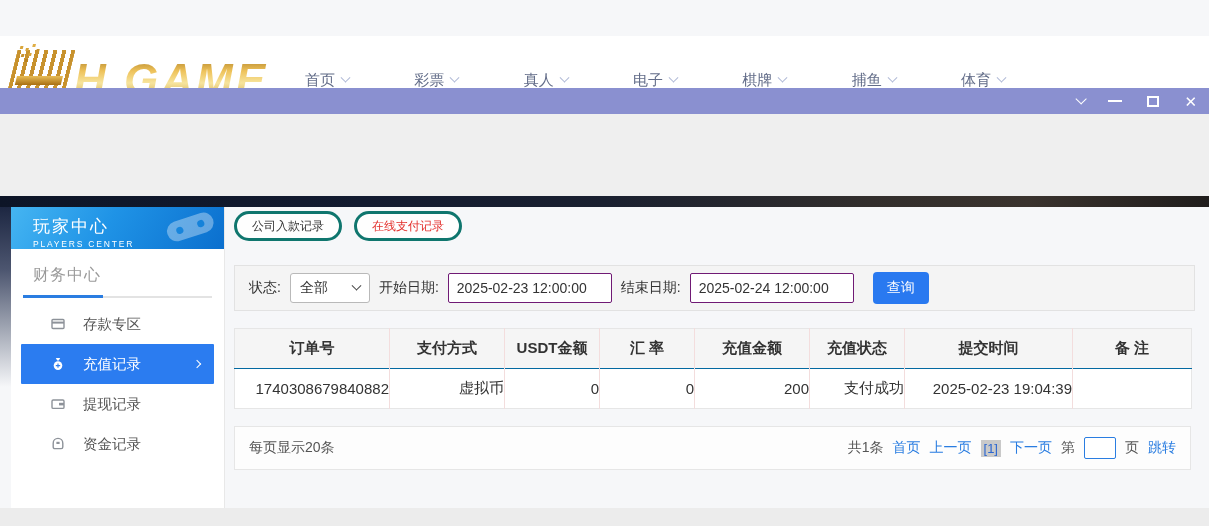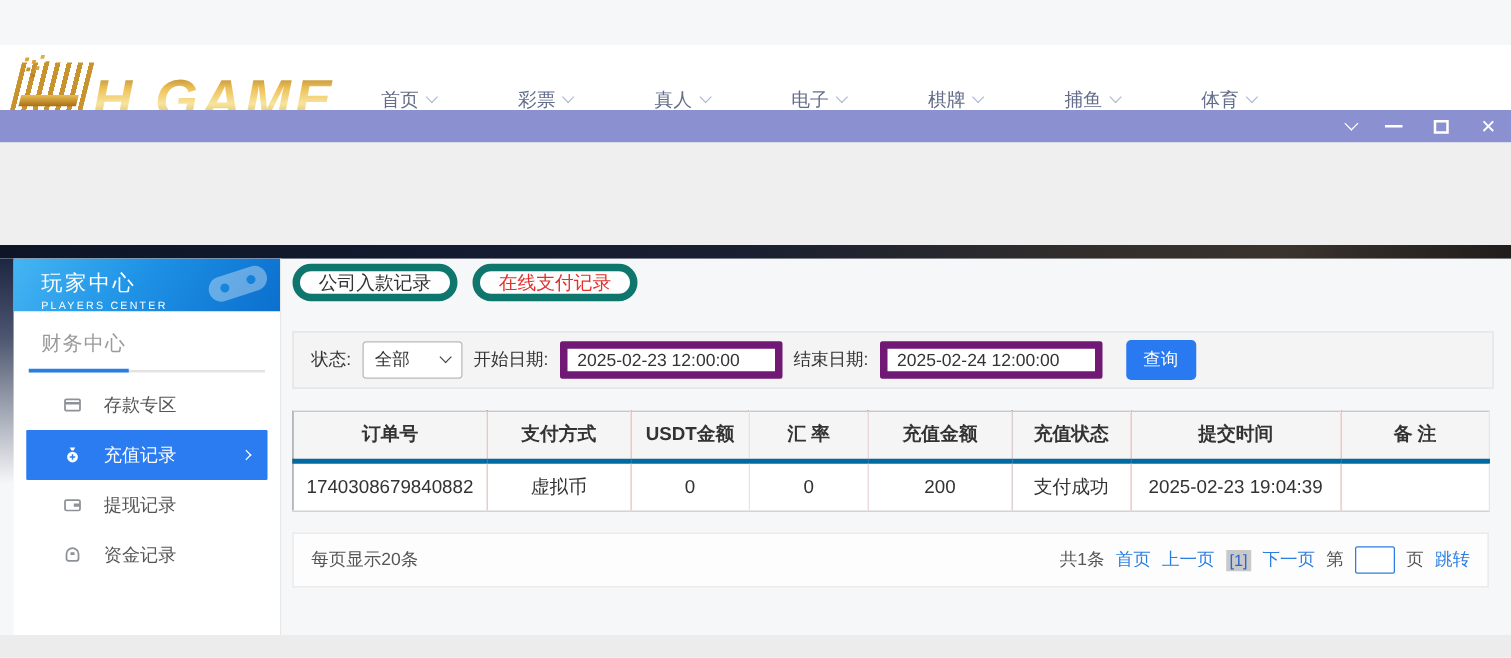--- a/index.html
+++ b/index.html
@@ -60,40 +60,40 @@
     font-size:14.5px; color:#555; cursor:pointer; position:relative; margin:0 10px;text-align:center; }
   .sb-item svg { color:#8d9299; }
   .sb-item.sel { background:#2b7cf0; color:#fff; border-radius:1px; }
   .sb-item.sel svg { color:#fff; }
   .sb-arrow { position:absolute; right:14px; width:6px; height:6px;
     border-right:1.8px solid #fff; border-bottom:1.8px solid #fff; transform:rotate(-45deg); }
 
   
   .content { position:absolute; left:234px; top:4px; width:961px; }
   .tabs { display:flex; gap:12px; height:30px; }
-  .tab { display:flex; align-items:center; padding:0 15px; border:6px solid #0f766e; border-radius:15px;
-    font-size:15px; color:#333; background:rgba(255,255,255,.85); cursor:pointer; }
+  .tab { display:flex; align-items:center; padding:0 15px; border:3px solid #0f766e; border-radius:15px;
+    font-size:12px; color:#333; background:rgba(255,255,255,.85); cursor:pointer; }
   .tab.active { color:#e3302c; }
 
   .filterbox { margin-top:24px; height:46px; background:#f4f4f4; border:1px solid #e2e2e2;
     display:flex; align-items:center; padding-left:14px; gap:9px; font-size:14px; color:#333; }
   .selectbox { width:80px; height:30px; background:#fff; border:1px solid #b9b9b9; border-radius:3px;
     display:flex; align-items:center; justify-content:space-between; padding:0 9px; cursor:pointer; }
   .selectbox .chev { border-color:#444; }
-  .filterbox input { width:178px; height:30px; border:6px solid #701a75; border-radius:2px;
+  .filterbox input { width:164px; height:30px; border:1px solid #701a75; border-radius:2px;
     font-size:14px; color:#333; padding:0 8px; font-family:inherit; background:#fff; }
   .btn-search { margin-left:10px; height:32px; padding:0 14px; background:#2979f0; color:#fff;
     border:none; border-radius:4px; font-size:14px; cursor:pointer; font-family:inherit; }
 
   table.grid { margin-top:17px; width:957px; border-collapse:collapse; table-layout:fixed;
     background:#0f172a; border:1px solid #e6e6e6; }
   table.grid th { height:40px; background:#f5f5f5; font-size:15px; color:#333; font-weight:bold;
     border-left:1px solid #f3dddd; }
-  table.grid td { height:40px; font-size:15px; color:#333; text-align:center;
-    border-left:1px solid #f3dddd; border-top:4px solid #0369a1; background:#fff; }
+  table.grid td { height:40px; font-size:15px; color:#333; text-align:right;
+    border-left:1px solid #f3dddd; border-top:1px solid #0369a1; background:#fff; }
   table.grid th:first-child, table.grid td:first-child { border-left:none; }
 
   .pager { margin-top:17px; width:957px; height:44px; background:#fdfdfd; border:1px solid #e6e6e6;
     display:flex; align-items:center; justify-content:space-between; padding:0 14px; font-size:14px; color:#555; }
   .pager-right { display:flex; align-items:center; gap:9px; }
   .plink { color:#2a7de1; cursor:pointer; }
   .pcur { color:#2a66d1; background:#c9c9c9; padding:1px 3px; font-size:13px; }
   .pager input { width:32px; height:22px; border:1px solid #2a7de1; border-radius:2px; font-size:13px;
     text-align:center; font-family:inherit; }
 </style>

